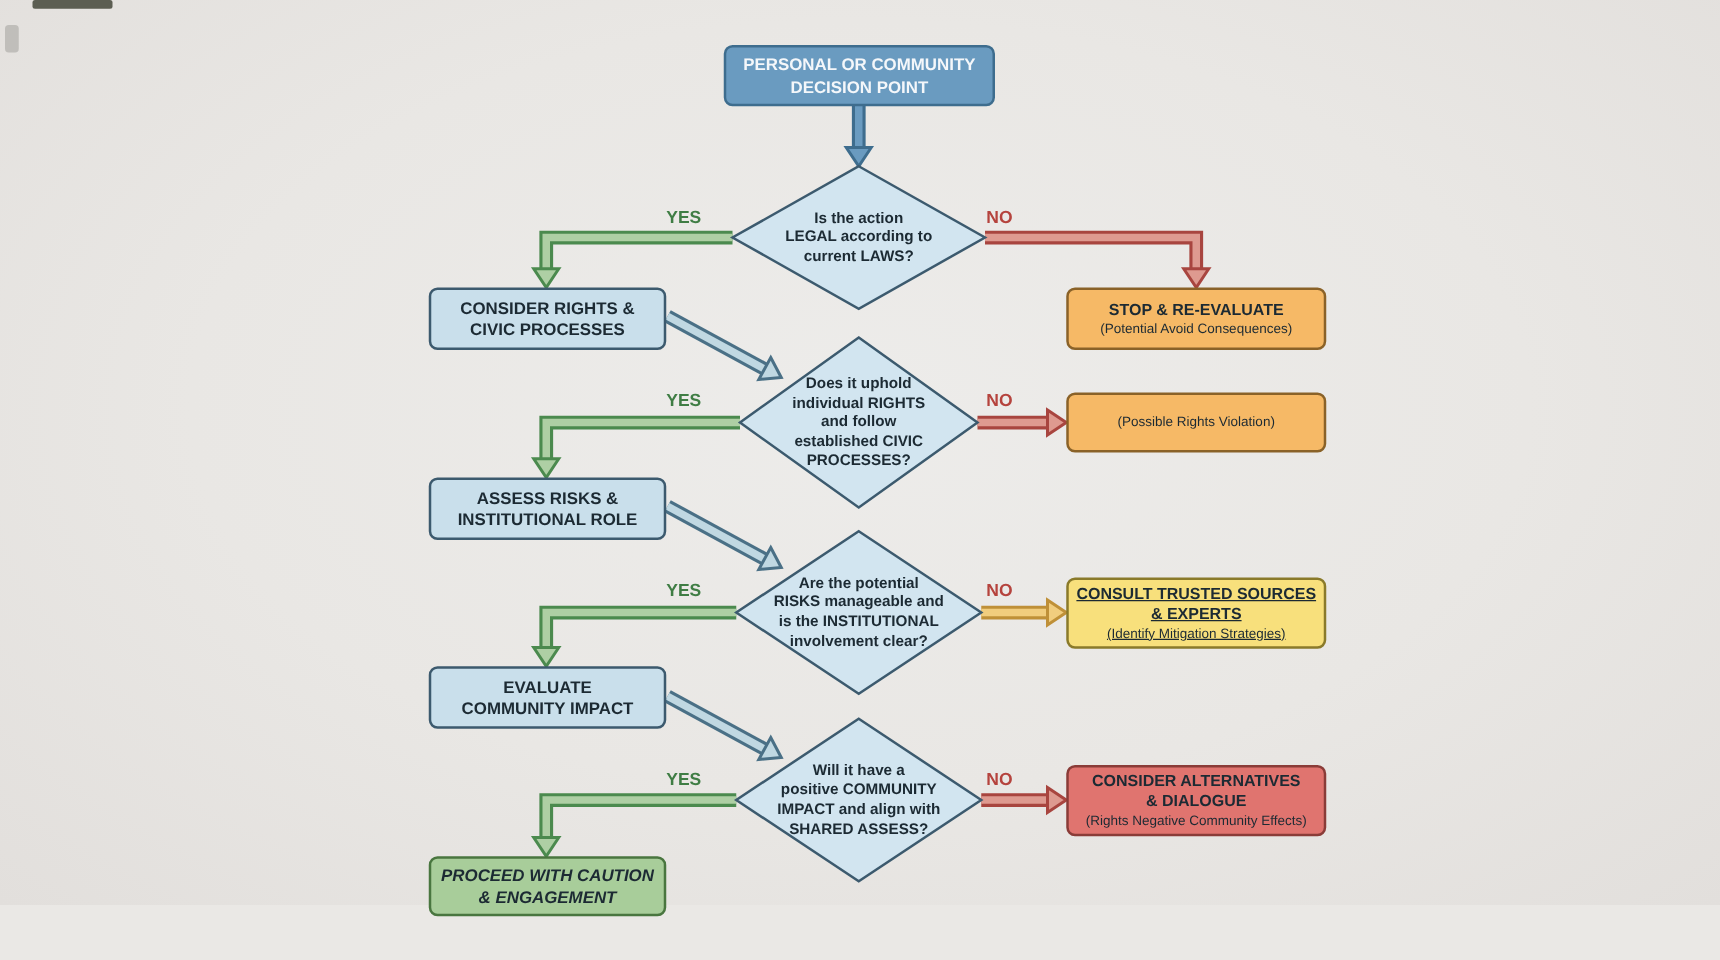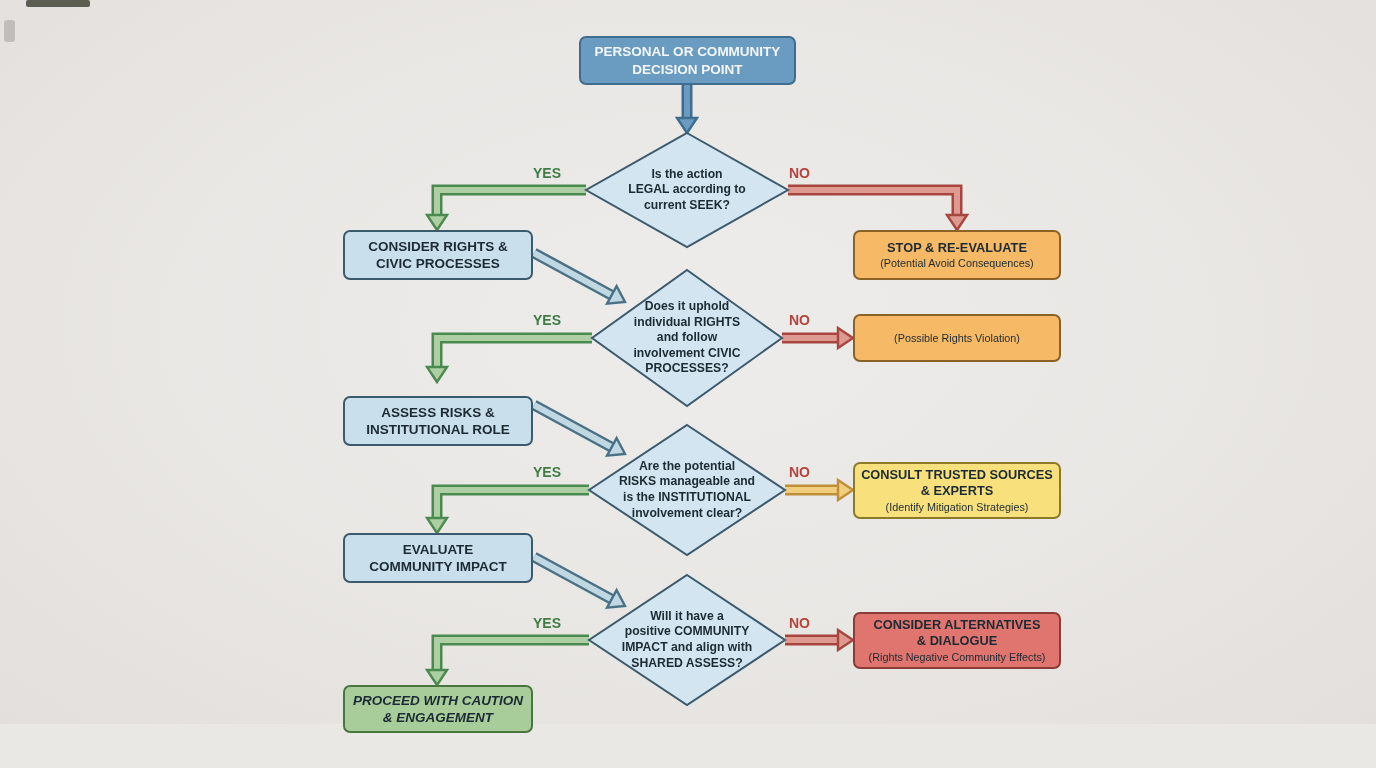--- a/index.html
+++ b/index.html
@@ -29,21 +29,21 @@
   .node { position:absolute; display:flex; flex-direction:column; align-items:center;
           justify-content:center; text-align:center; border-radius:7px; border:2px solid;
           color:var(--text_dark); padding:2px 6px; }
   .node .t { font-weight:700; font-size:13.5px; line-height:1.28; white-space:pre-line; }
   .node .tsm { font-size:12.8px; }
   .node .s { font-weight:400; font-size:10.8px; line-height:1.25; white-space:pre-line; margin-top:1px; }
   .start   { background:var(--start_fill);   border-color:var(--start_border); }
   .start .t{ color:var(--start_text); }
   .proc    { background:var(--process_fill); border-color:var(--process_border);justify-content:center; }
   .warn    { background:var(--warning_fill); border-color:var(--warning_border); }
-  .yellow  { background:var(--yellow_fill);  border-color:var(--yellow_border); }
+  .yellow  { background:var(--yellow_fill);  border-color:var(--yellow_border);text-decoration:underline; }
   .danger  { background:var(--danger_fill);  border-color:var(--danger_border); }
   .success { background:var(--success_fill); border-color:var(--success_border);font-style:italic; }
 
   .dtext { position:absolute; display:flex; align-items:center; justify-content:center;
            text-align:center; font-weight:700; font-size:12.2px; line-height:1.28;
            color:var(--text_dark); white-space:pre-line; }
   .lbl { position:absolute; width:50px; text-align:left; font-weight:700; font-size:14px; }
   .lbl.yes { color:var(--yes_text); }
   .lbl.no  { color:var(--no_text); width:48px; }
   .smudge { position:absolute; }
@@ -136,40 +136,40 @@
     <polygon class="diamond" points="687,575 785,640 687,705 589,640"></polygon>
   </svg>
 
   <div class="node start" style="left:579px;top:36px;width:217px;height:49px">
     <div class="t">PERSONAL OR COMMUNITY
 DECISION POINT</div>
   </div>
 
   <div class="dtext" style="left:586px;top:133px;width:202px;height:114px">Is the action
 LEGAL according to
-current SEEK?</div>
+current LAWS?</div>
   <div class="dtext" style="left:592px;top:270px;width:190px;height:136px">Does it uphold
 individual RIGHTS
 and follow
-involvement CIVIC
+established CIVIC
 PROCESSES?</div>
   <div class="dtext" style="left:589px;top:425px;width:196px;height:130px">Are the potential
 RISKS manageable and
 is the INSTITUTIONAL
 involvement clear?</div>
   <div class="dtext" style="left:589px;top:575px;width:196px;height:130px">Will it have a
 positive COMMUNITY
 IMPACT and align with
 SHARED ASSESS?</div>
 
   <div class="node proc" style="left:343px;top:230px;width:190px;height:50px">
     <div class="t">CONSIDER RIGHTS &amp;
 CIVIC PROCESSES</div>
   </div>
-  <div class="node proc" style="left:343px;top:396px;width:190px;height:50px">
+  <div class="node proc" style="left:343px;top:382px;width:190px;height:50px">
     <div class="t">ASSESS RISKS &amp;
 INSTITUTIONAL ROLE</div>
   </div>
   <div class="node proc" style="left:343px;top:533px;width:190px;height:50px">
     <div class="t">EVALUATE
 COMMUNITY IMPACT</div>
   </div>
   <div class="node success" style="left:343px;top:685px;width:190px;height:48px">
     <div class="t">PROCEED WITH CAUTION
 &amp; ENGAGEMENT</div>

